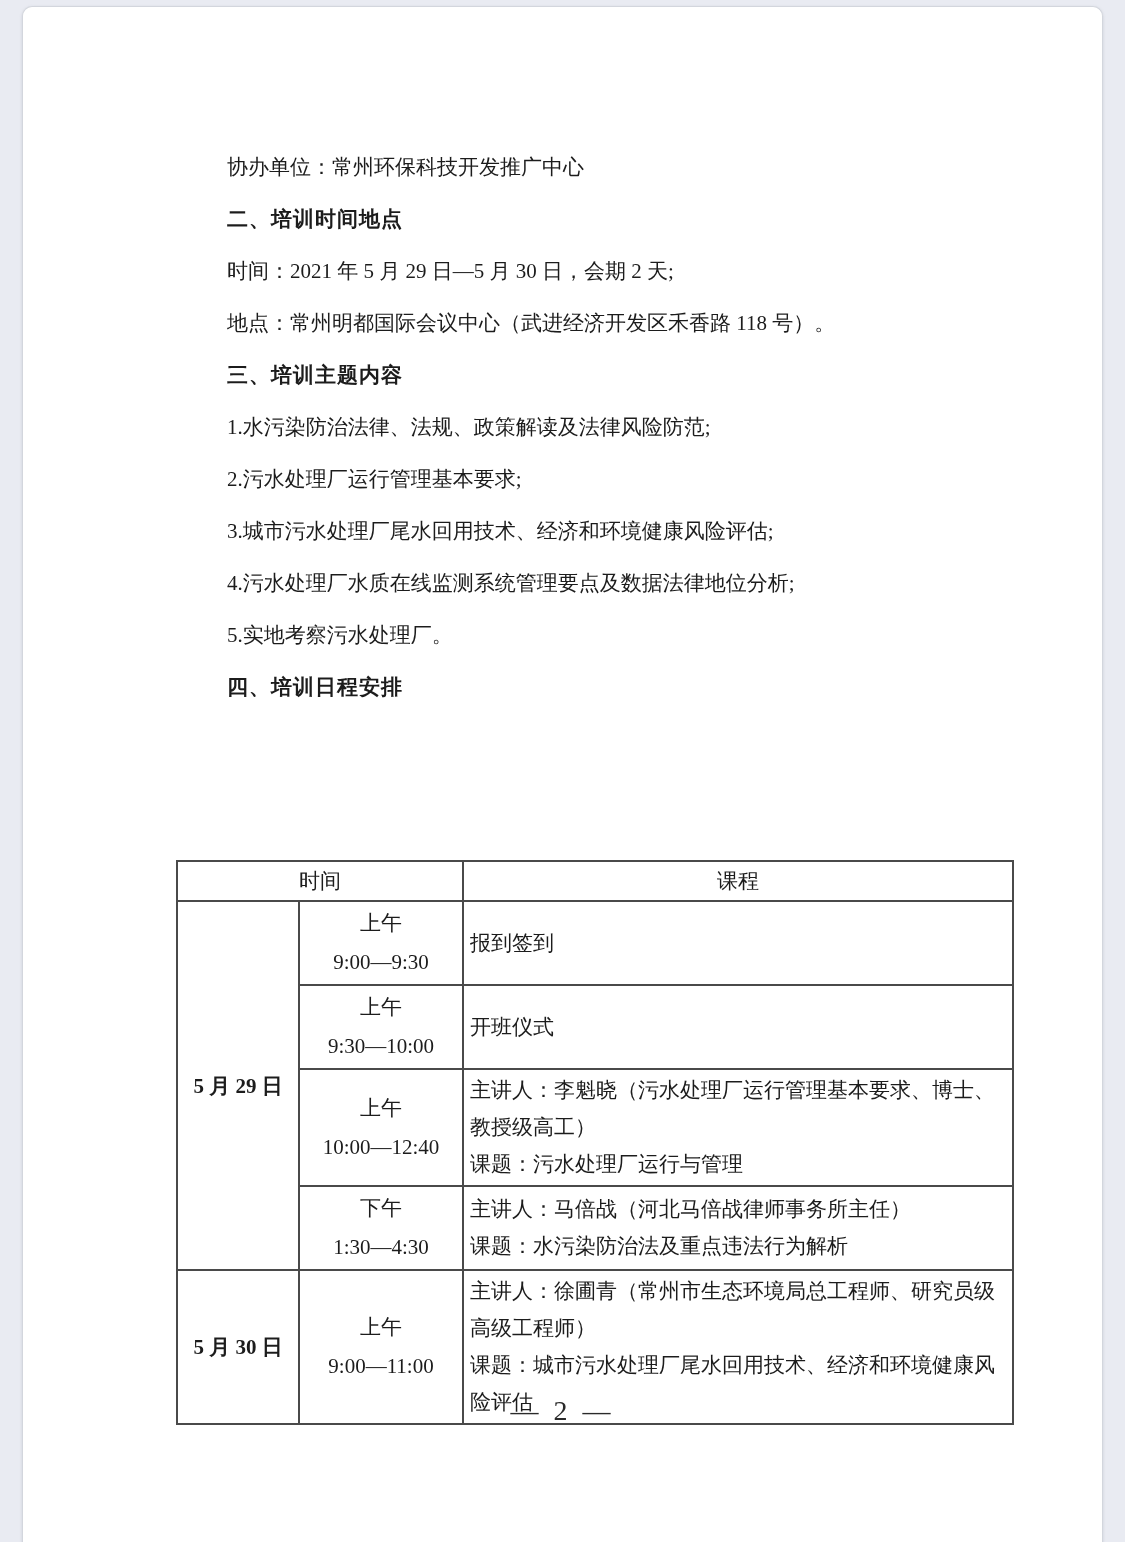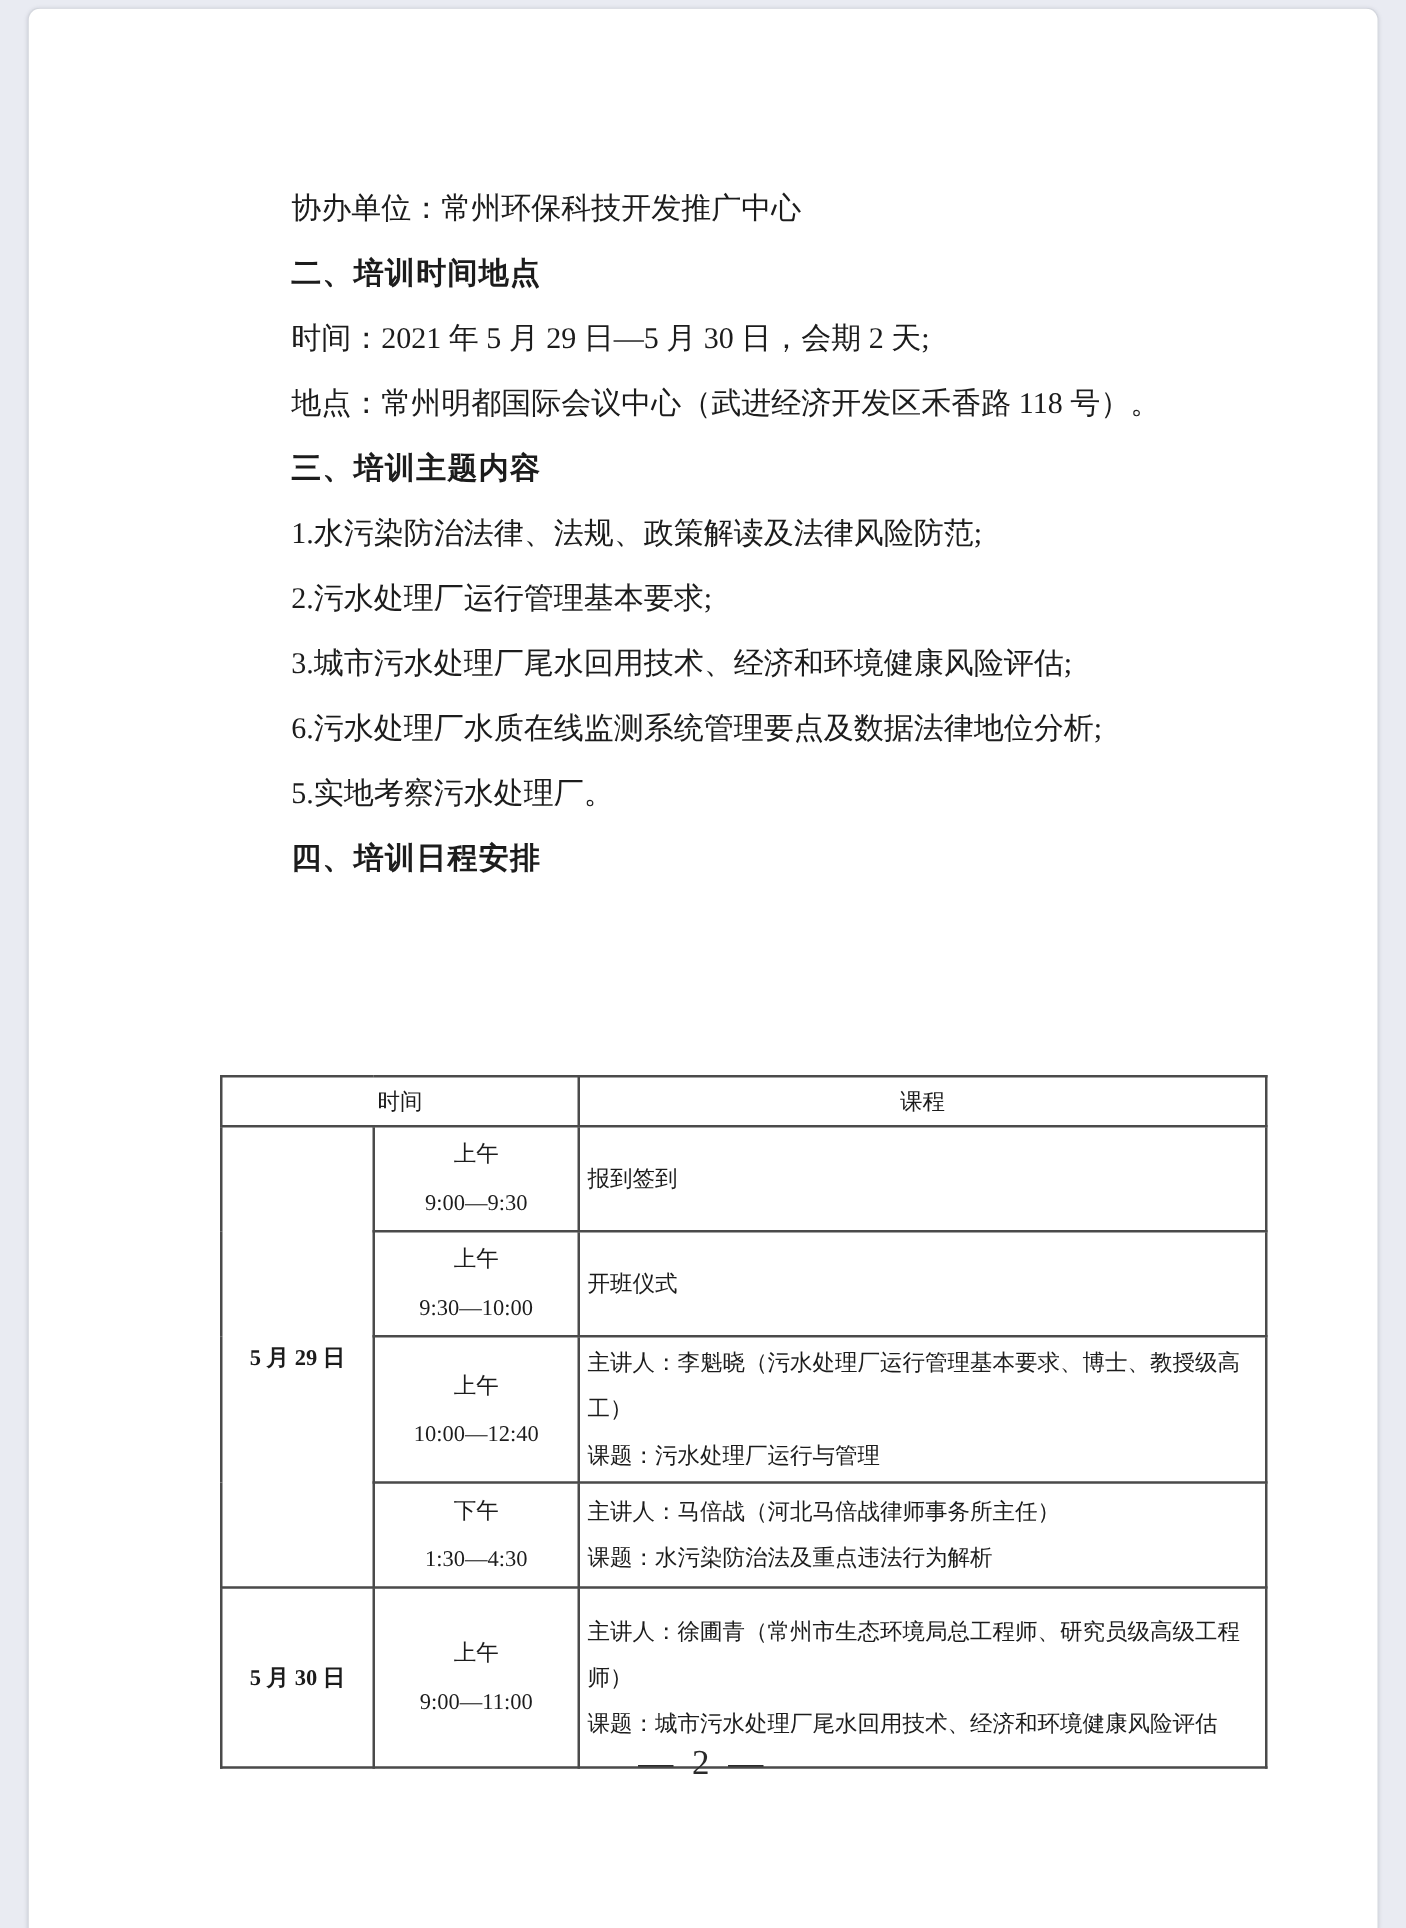--- a/index.html
+++ b/index.html
@@ -22,41 +22,41 @@
     border-bottom: none;
     border-radius: 10px 10px 0 0;
     box-shadow: 0 1px 3px rgba(120,125,140,0.25);
     color: #1c1c1c;
   }
   .bodytext {
     position: absolute;
     left: 162px;
     top: 134px;
     width: 826px;
-    font-size: 24px;
+    font-size: 21px;
     line-height: 52px;
     text-align: justify;
     color: #1c1c1c;
   }
   .para { margin: 0; text-indent: 2em; }
   .heading {
     margin: 0;
     text-indent: 2em;
     font-family: "Liberation Sans", "DejaVu Sans", sans-serif;
     font-weight: bold;
     letter-spacing: 1px;
   }
   table.schedule {
     position: absolute;
     left: 153px;
     top: 853px;
     border-collapse: collapse;
     table-layout: fixed;
     width: 836px;
-    font-size: 18px;
+    font-size: 21px;
     color: #1c1c1c;
   }
   table.schedule td {
     border: 2px solid #4a4a4a;
     padding: 2px 6px;
     vertical-align: middle;
   }
   td.hdr { text-align: center; height: 34px; padding: 0 6px; }
   td.datecell { text-align: center; width: 122px; font-weight: bold; }
   td.timecell { text-align: center; width: 162px; line-height: 39px; }
@@ -84,21 +84,21 @@
 
   <div class="bodytext">
     <p class="para">协办单位：常州环保科技开发推广中心</p>
     <p class="heading">二、培训时间地点</p>
     <p class="para">时间：2021 年 5 月 29 日—5 月 30 日，会期 2 天;</p>
     <p class="para">地点：常州明都国际会议中心（武进经济开发区禾香路 118 号）。</p>
     <p class="heading">三、培训主题内容</p>
     <p class="para">1.水污染防治法律、法规、政策解读及法律风险防范;</p>
     <p class="para">2.污水处理厂运行管理基本要求;</p>
     <p class="para">3.城市污水处理厂尾水回用技术、经济和环境健康风险评估;</p>
-    <p class="para">6.污水处理厂水质在线监测系统管理要点及数据法律地位分析;</p>
+    <p class="para">4.污水处理厂水质在线监测系统管理要点及数据法律地位分析;</p>
     <p class="para">5.实地考察污水处理厂。</p>
     <p class="heading">四、培训日程安排</p>
   </div>
 
   <table class="schedule">
     <colgroup>
       <col style="width:122px">
         <col style="width:164px">
         <col style="width:550px">
     </colgroup>

